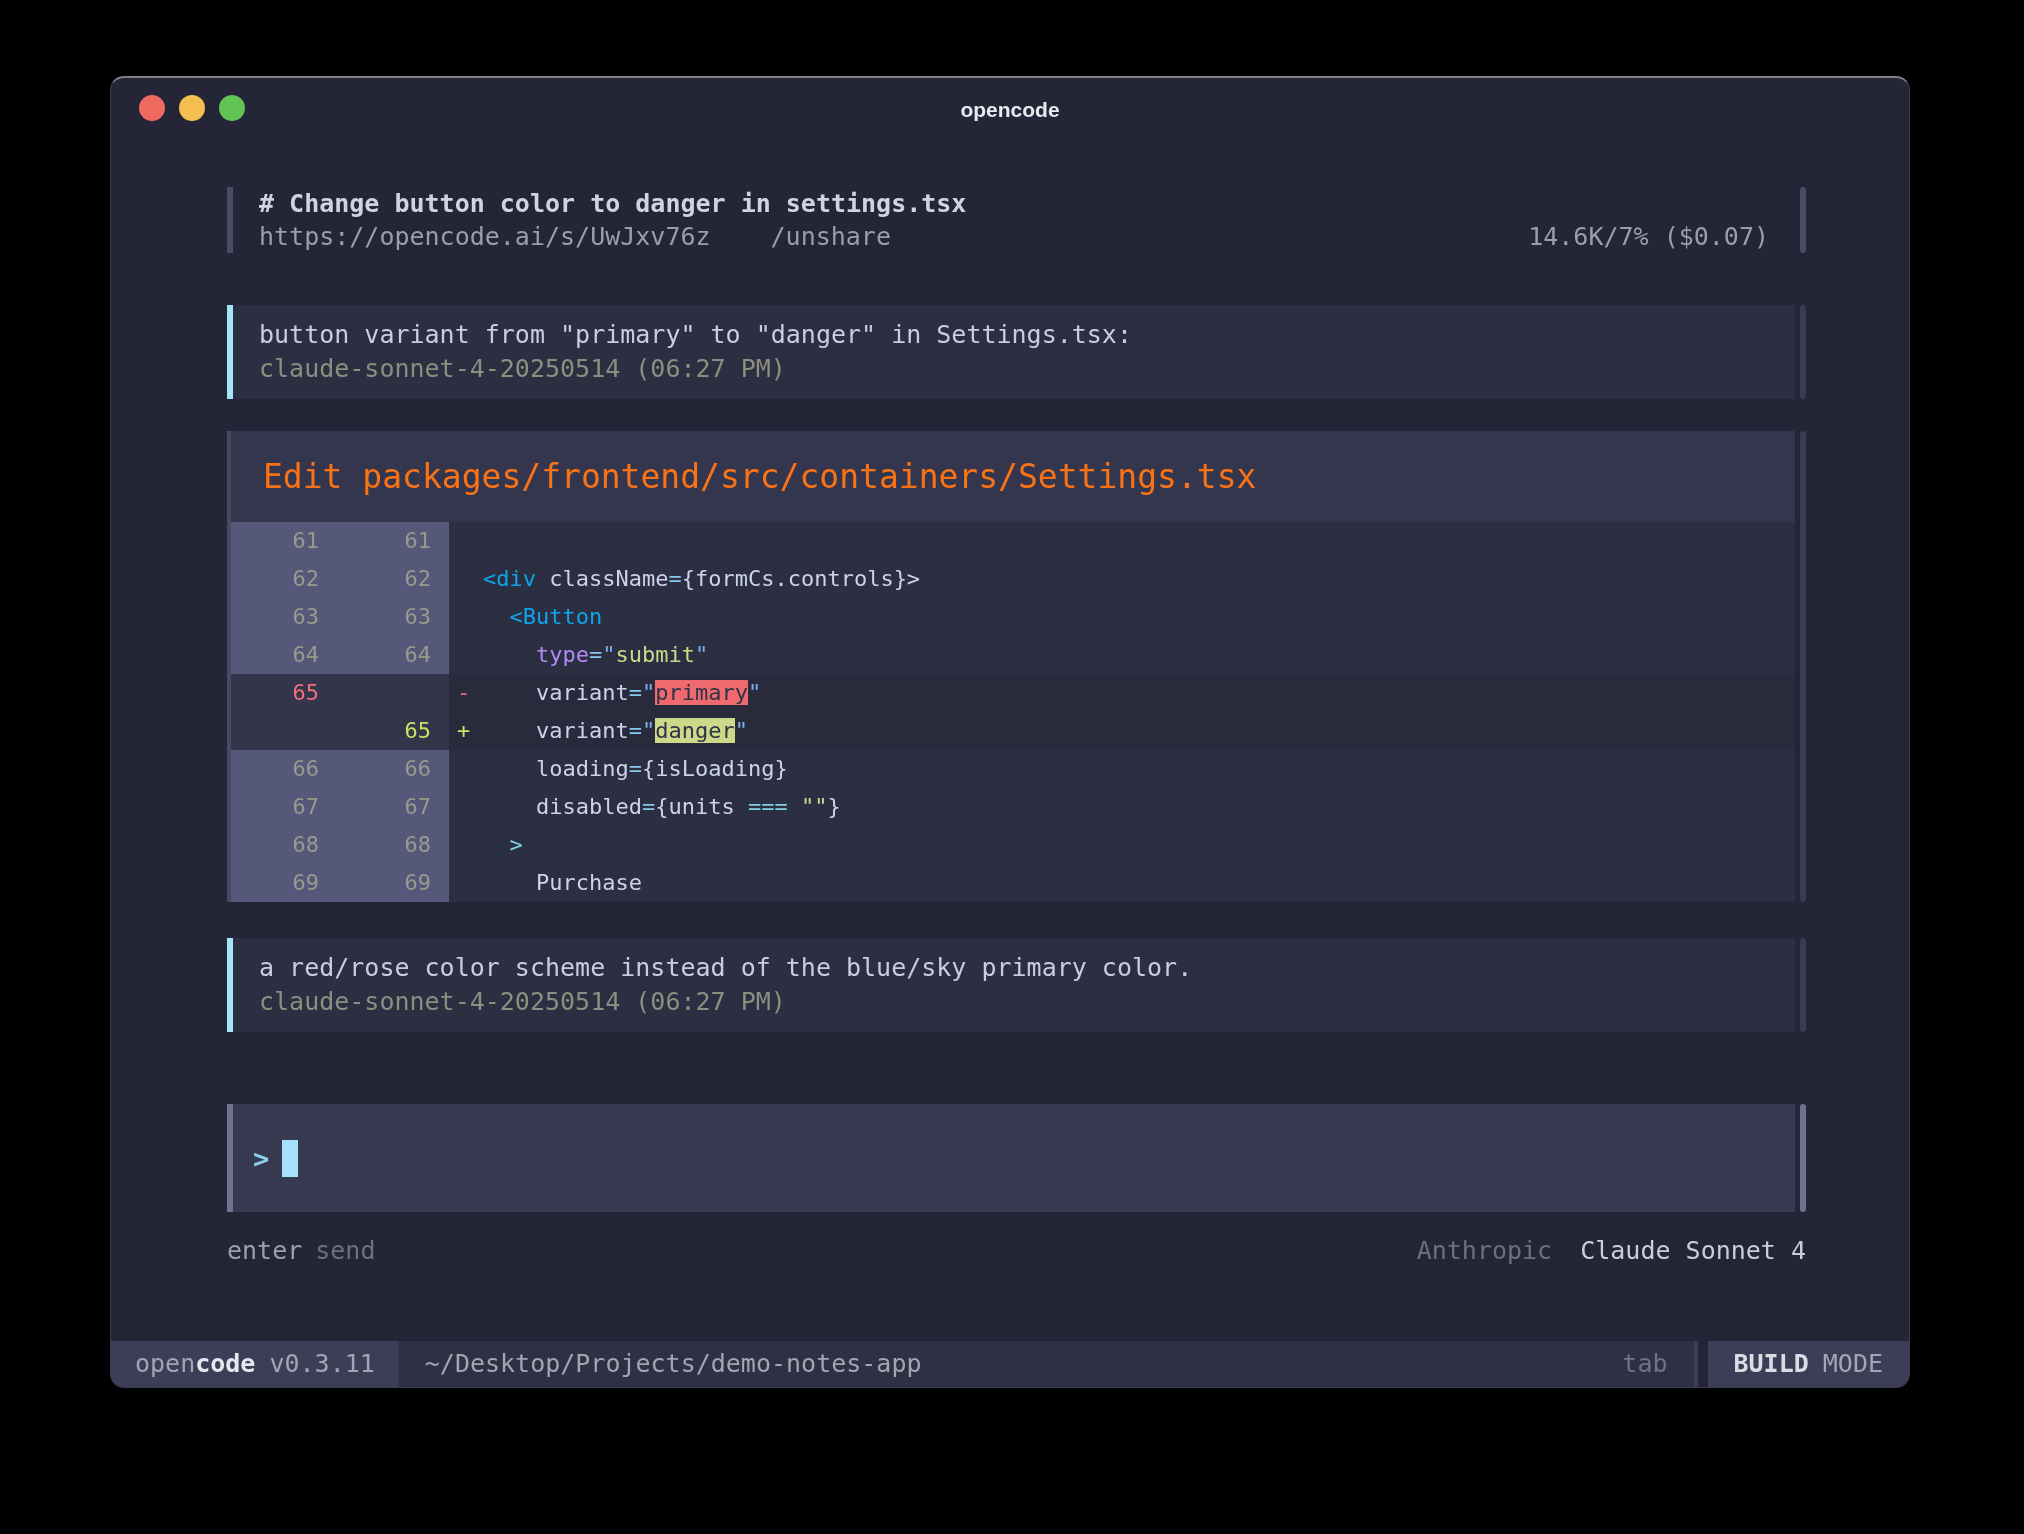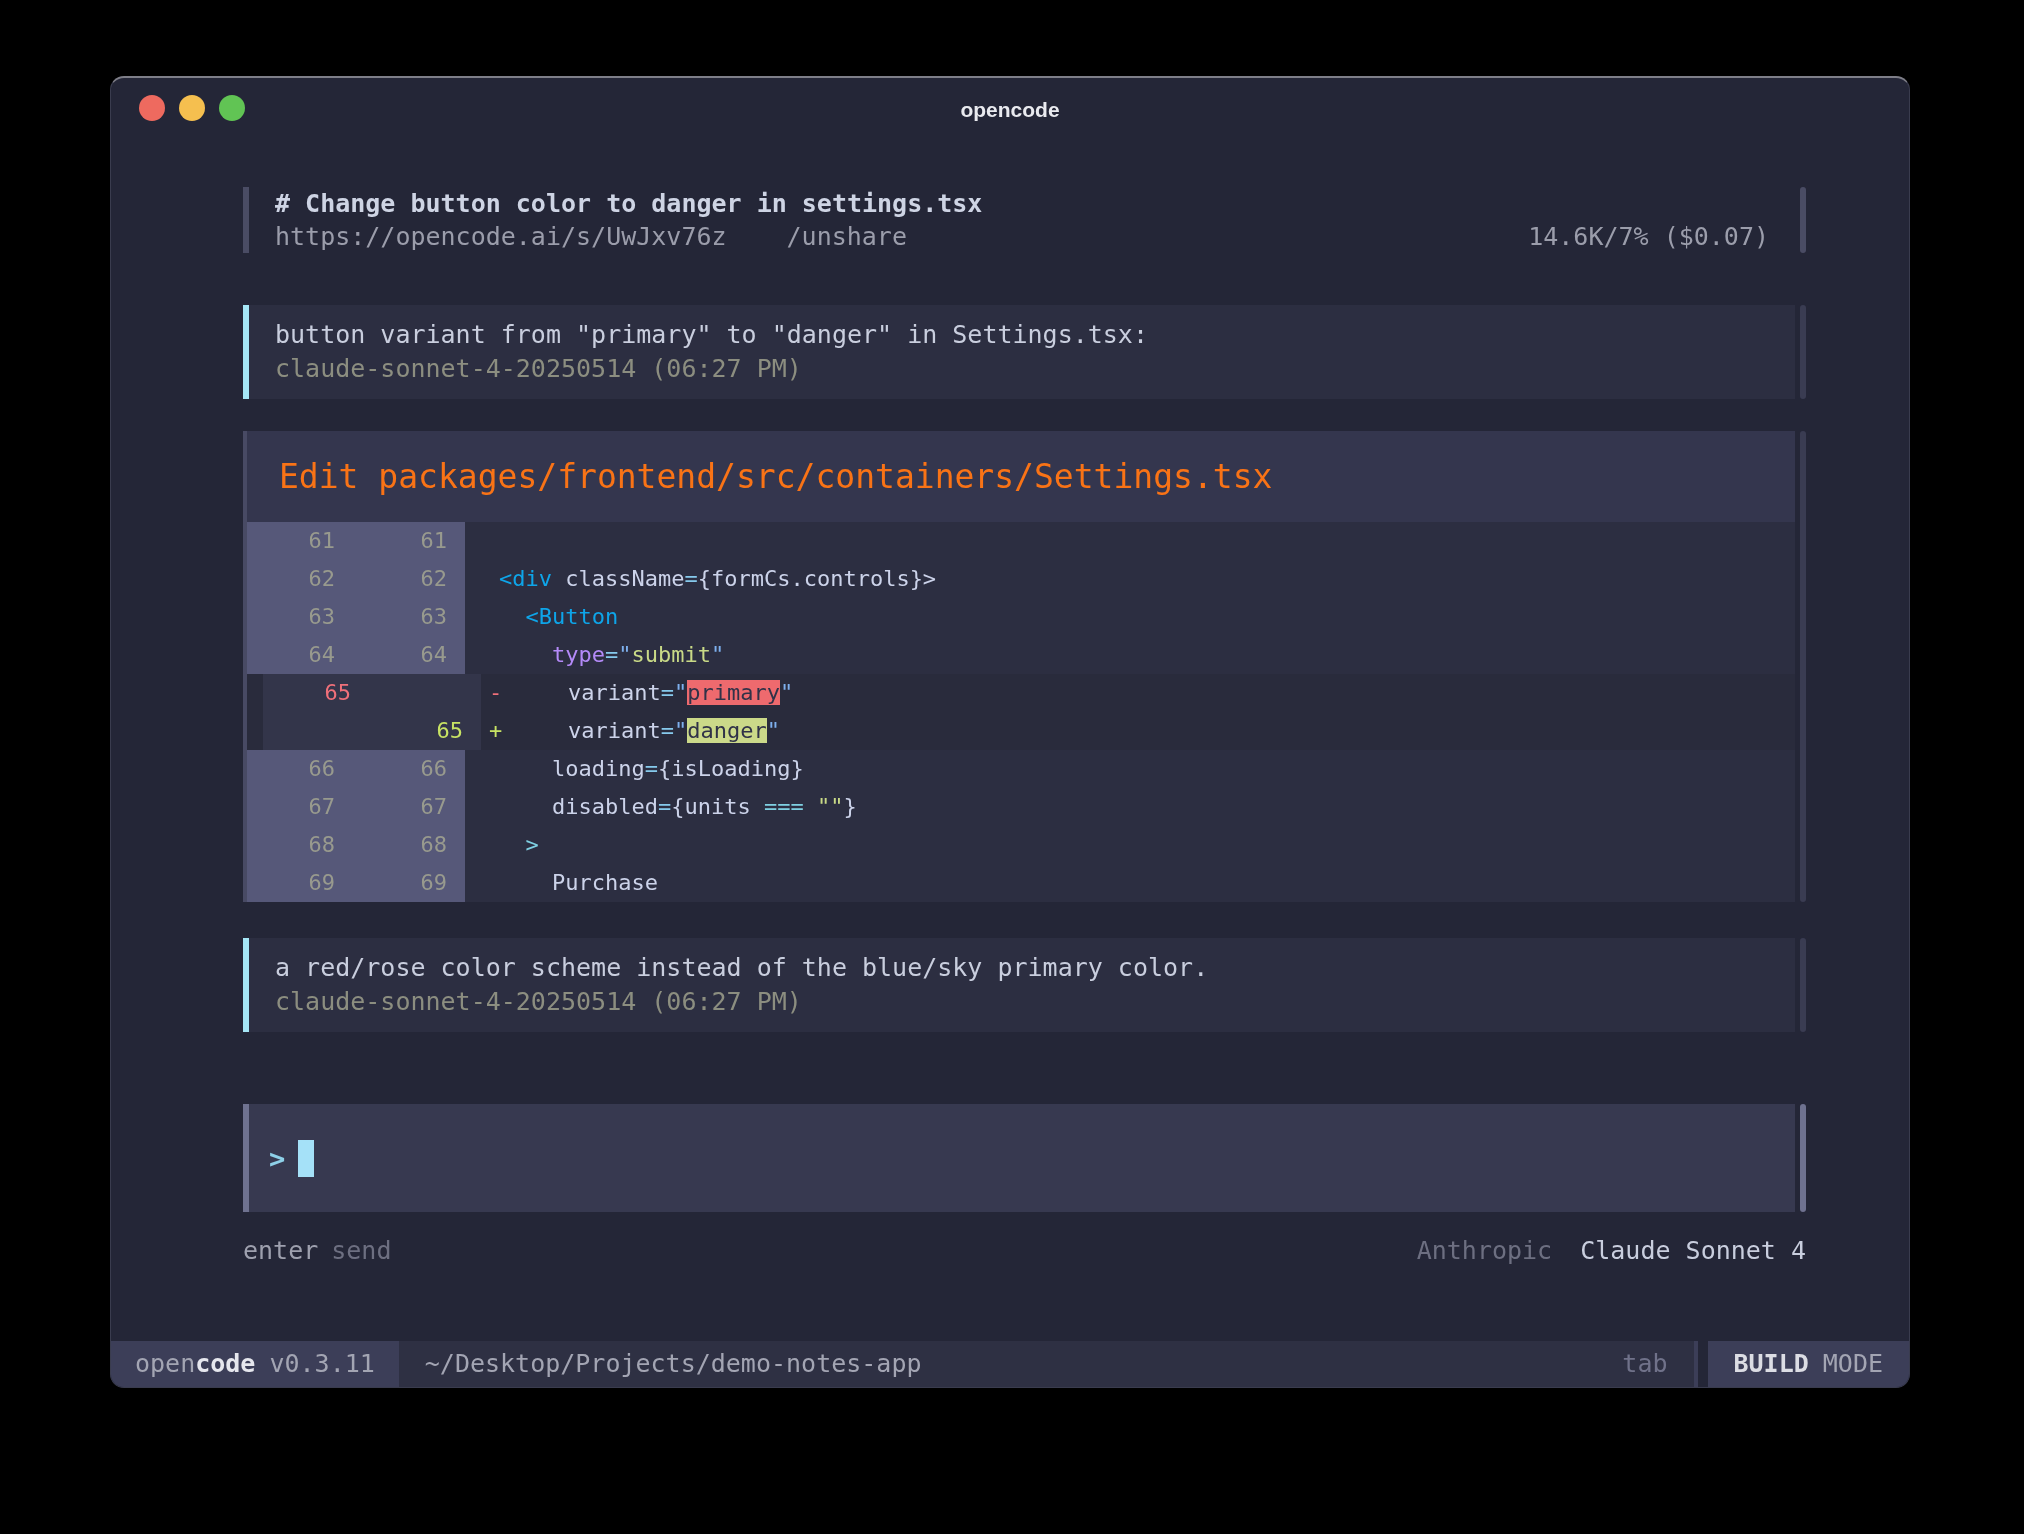--- a/index.html
+++ b/index.html
@@ -20,21 +20,21 @@
   .light.red { background:#ee6a5f; }
   .light.yellow { background:#f5bf4f; }
   .light.green { background:#61c454; }
   .win-title {
     position:absolute; left:0; right:0; top:0; height:60px; line-height:64px;
     text-align:center; color:#e9eaef; font-weight:bold; font-size:21px;
     font-family:"Liberation Sans", sans-serif;
   }
 
   
-  .main { padding:0 103px 0 116px;margin-left:16px; }
+  .main { padding:0 103px 0 116px; }
   .block-row { display:flex; align-items:stretch; }
   .block-main { flex:1; min-width:0; }
   .rail { width:6px; margin-left:5px; border-radius:3px; }
   .rail.bright { background:#4a4c64; }
   .rail.soft { background:#3a3c52; }
   .rail.input { background:#6f7290; }
 
   
   .header-row { margin-top:49px; }
   .hdr { border-left:6px solid #4a4c64; padding-left:26px; height:66px; font-size:25px; }
@@ -54,21 +54,21 @@
   .msg .meta { line-height:34px; color:#8c8e80; }
 
   
   .edit-row { margin-top:32px; }
   .edit-card { border-left:4px solid #484a64; }
   .edit-header {
     height:91px; background:#34364e; display:flex; align-items:center;
     padding-left:32px; color:#f97316; font-size:33px;
   }
   .drow { display:flex; height:38px; line-height:38px; font-size:22px; background:#2c2e41; }
-  .drow.del, .drow.add { background:#292b3c;padding-left:16px; }
+  .drow.del, .drow.add { background:#292b3c; }
   .gut { flex:none; text-align:right; color:#989a8e; }
   .gut.g1 { width:106px; padding-right:18px; }
   .gut.g2 { width:112px; padding-right:18px; }
   .drow.ctx .gut { background:#565879; }
   .drow.del .gut, .drow.add .gut { background:#33354a; }
   .drow.del .gut.g1 { color:#f0707a; }
   .drow.add .gut.g2 { color:#c8e364; }
   .mark { flex:none; width:34px; padding-left:8px; }
   .drow.del .mark { color:#f0707a; }
   .drow.add .mark { color:#c8e364; }

